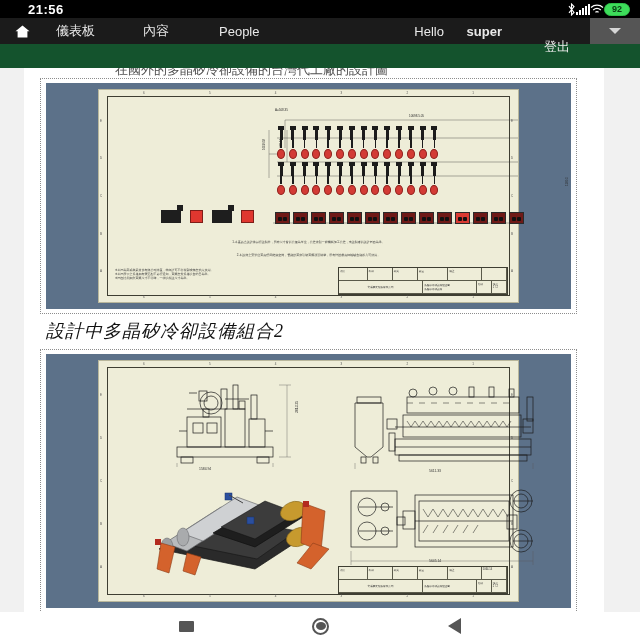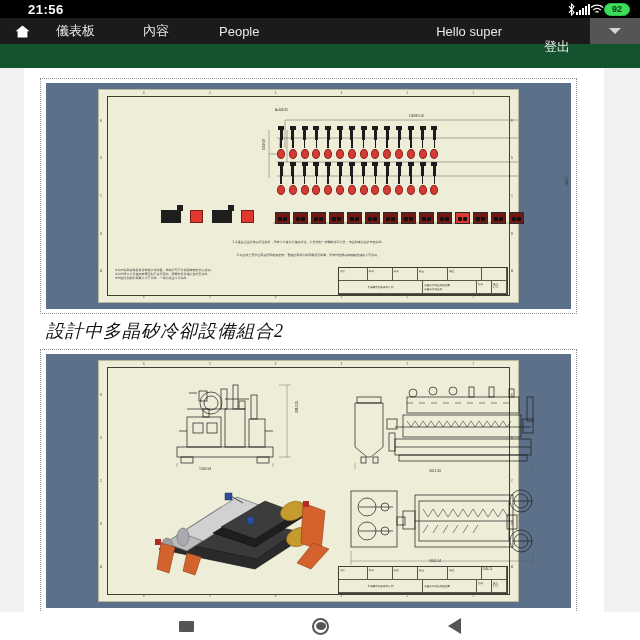--- a/index.html
+++ b/index.html
@@ -41,21 +41,21 @@
     display: flex; align-items: center;
     font-size: 13px;
   }
   .ab-item { padding: 0 0 0 0; white-space: nowrap; color: #e9e9e9; }
   .ab-home { width: 44px; display: flex; justify-content: center; align-items: center; }
   .home-glyph { width: 15px; height: 13px; display:block; }
   .ab-gap-1 { margin-left: 12px; }
   .ab-gap-2 { margin-left: 48px; }
   .ab-gap-3 { margin-left: 50px; text-align: right; }
   .ab-hello { margin-left: auto; }
-  .ab-hello b { font-weight: normal; }
+  .ab-hello b { font-weight: bold; margin-left: 19px; }
   .ab-logout { margin-left: 42px; margin-top: 32px; }
   .ab-caret {
     margin-left: 20px; width: 50px; height: 26px;
     background: #555555;
     display: flex; align-items: center; justify-content: center;
   }
   .caret-glyph { width: 0; height: 0; border-left: 6px solid transparent;
     border-right: 6px solid transparent; border-top: 6px solid #d6d6d6; }
 
   
@@ -227,20 +227,23 @@
     <div class="ab-caret">
       <span class="caret-glyph"></span>
     </div>
   </div>
 
 
   <div class="page">
     <div class="page-side-l"></div>
     <div class="page-side-r"></div>
 
+    <div class="cutline">
+      <span>在國外的多晶矽冷卻設備的台灣代工廠的設計圖</span>
+    </div>
 
     <div class="content">
 
       <div class="fig">
         <div class="fig-inner">
           <div class="sheet" id="sheet1">
             <div class="sheet-frame"></div>
 
             <div class="ruler-t">
               <span>6</span>

